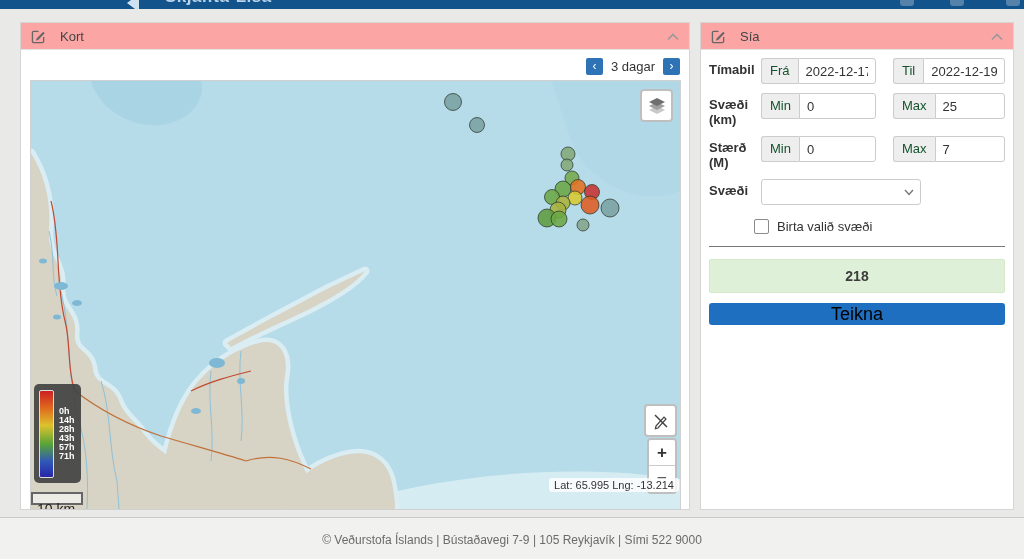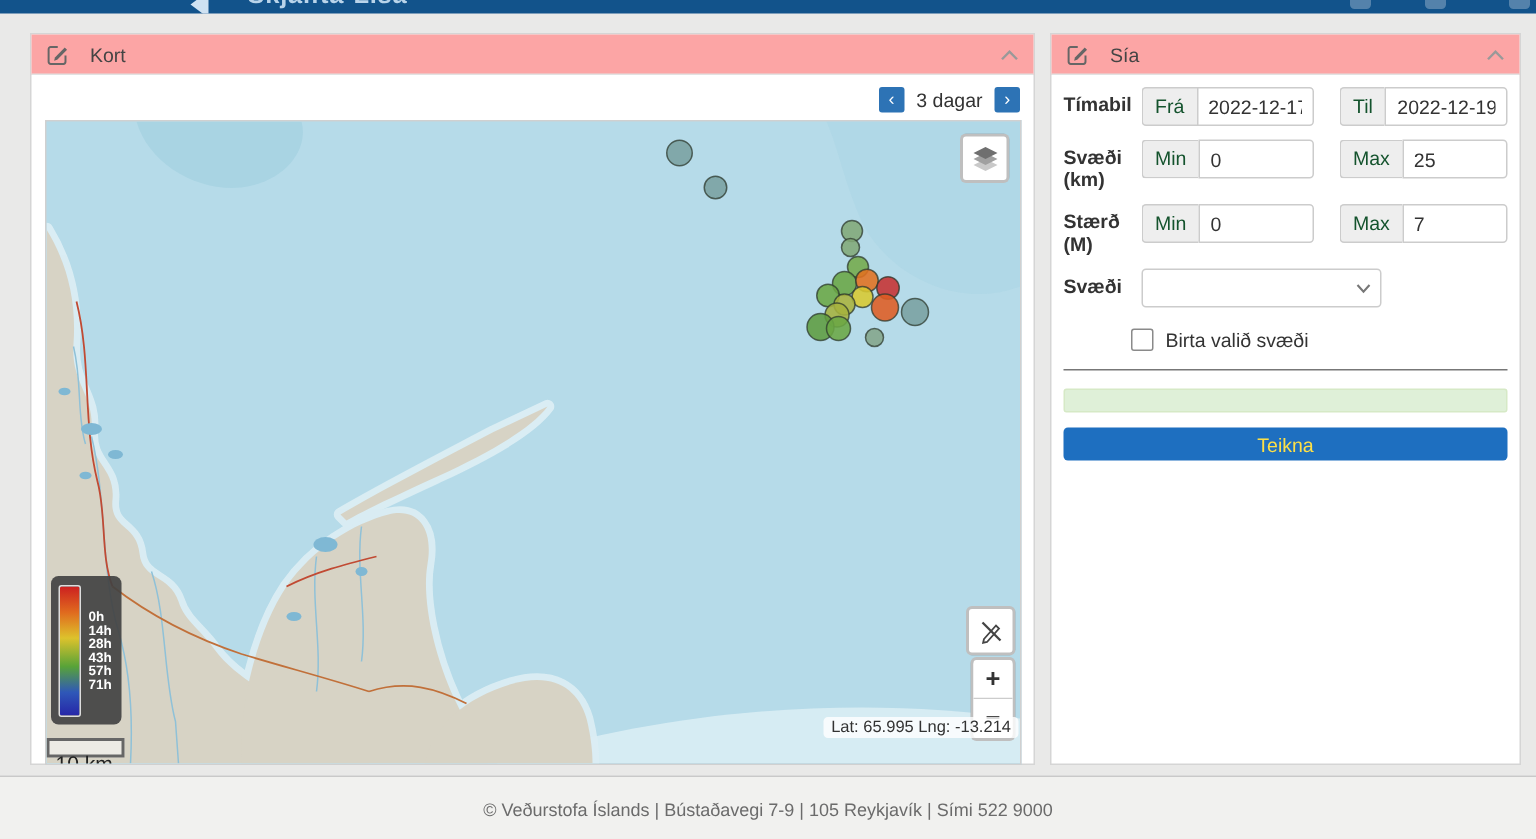--- a/index.html
+++ b/index.html
@@ -61,22 +61,22 @@
     box-sizing:border-box;cursor:pointer;}
   .sel svg{position:absolute;right:6px;top:9px;}
   .chkrow{display:flex;align-items:center;margin:14px 0 12px 0;padding-left:45px;}
   .chk{width:13px;height:13px;border:1px solid #8a8a8a;border-radius:2px;background:#fff;cursor:pointer;flex:none;}
   .chklabel{font-size:13px;color:#333;margin-left:8px;}
   .divider{border:none;border-top:1px solid #777;margin:12px 0;}
   .result-box{background:#dff0d8;border:1px solid #d6e9c6;border-radius:2px;text-align:center;
     padding:6px 0 8px 0;margin-bottom:10px;}
   .result-box .rlabel{font-size:12px;color:#7b8a77;}
   .result-box .rcount{font-size:14px;font-weight:bold;color:#3c3c3c;margin-top:2px;}
-  .btn-primary{display:block;width:100%;height:22px;background:#1e6fc0;color:#fde047;border:none;border-radius:3px;
-    font-size:13px;font-family:"Liberation Sans",sans-serif;cursor:pointer;margin-bottom:11px;}
+  .btn-primary{display:block;width:100%;height:22px;background:#1e6fc0;color:#000000;border:none;border-radius:3px;
+    font-size:18px;font-family:"Liberation Sans",sans-serif;cursor:pointer;margin-bottom:11px;}
   .btn-default{display:block;width:143px;height:23px;background:#fff;color:#333;border:1px solid #ccc;border-radius:3px;
     font-size:13px;font-family:"Liberation Sans",sans-serif;cursor:pointer;}
   
   .footer{position:absolute;left:0;top:517px;width:1024px;height:42px;background:#f1f1ef;
     border-top:1px solid #c9c9c9;box-sizing:border-box;text-align:center;font-size:12px;color:#6b6b6b;padding-top:15px;}
 </style>
 </head>
 <body>
 
 <div class="topbar">
@@ -272,20 +272,21 @@
       </div>
     </div>
 
     <div class="chkrow">
       <span class="chk"></span>
       <span class="chklabel">Birta valið svæði</span>
     </div>
     <hr class="divider">
 
     <div class="result-box">
+      <div class="rcount">218</div>
     </div>
     <button class="btn-primary">Teikna</button>
   </div>
 </div>
 
 <div class="footer">
   <span>© Veðurstofa Íslands | Bústaðavegi 7-9 | 105 Reykjavík | Sími 522 9000</span>
 </div>
 
 </body></html>

